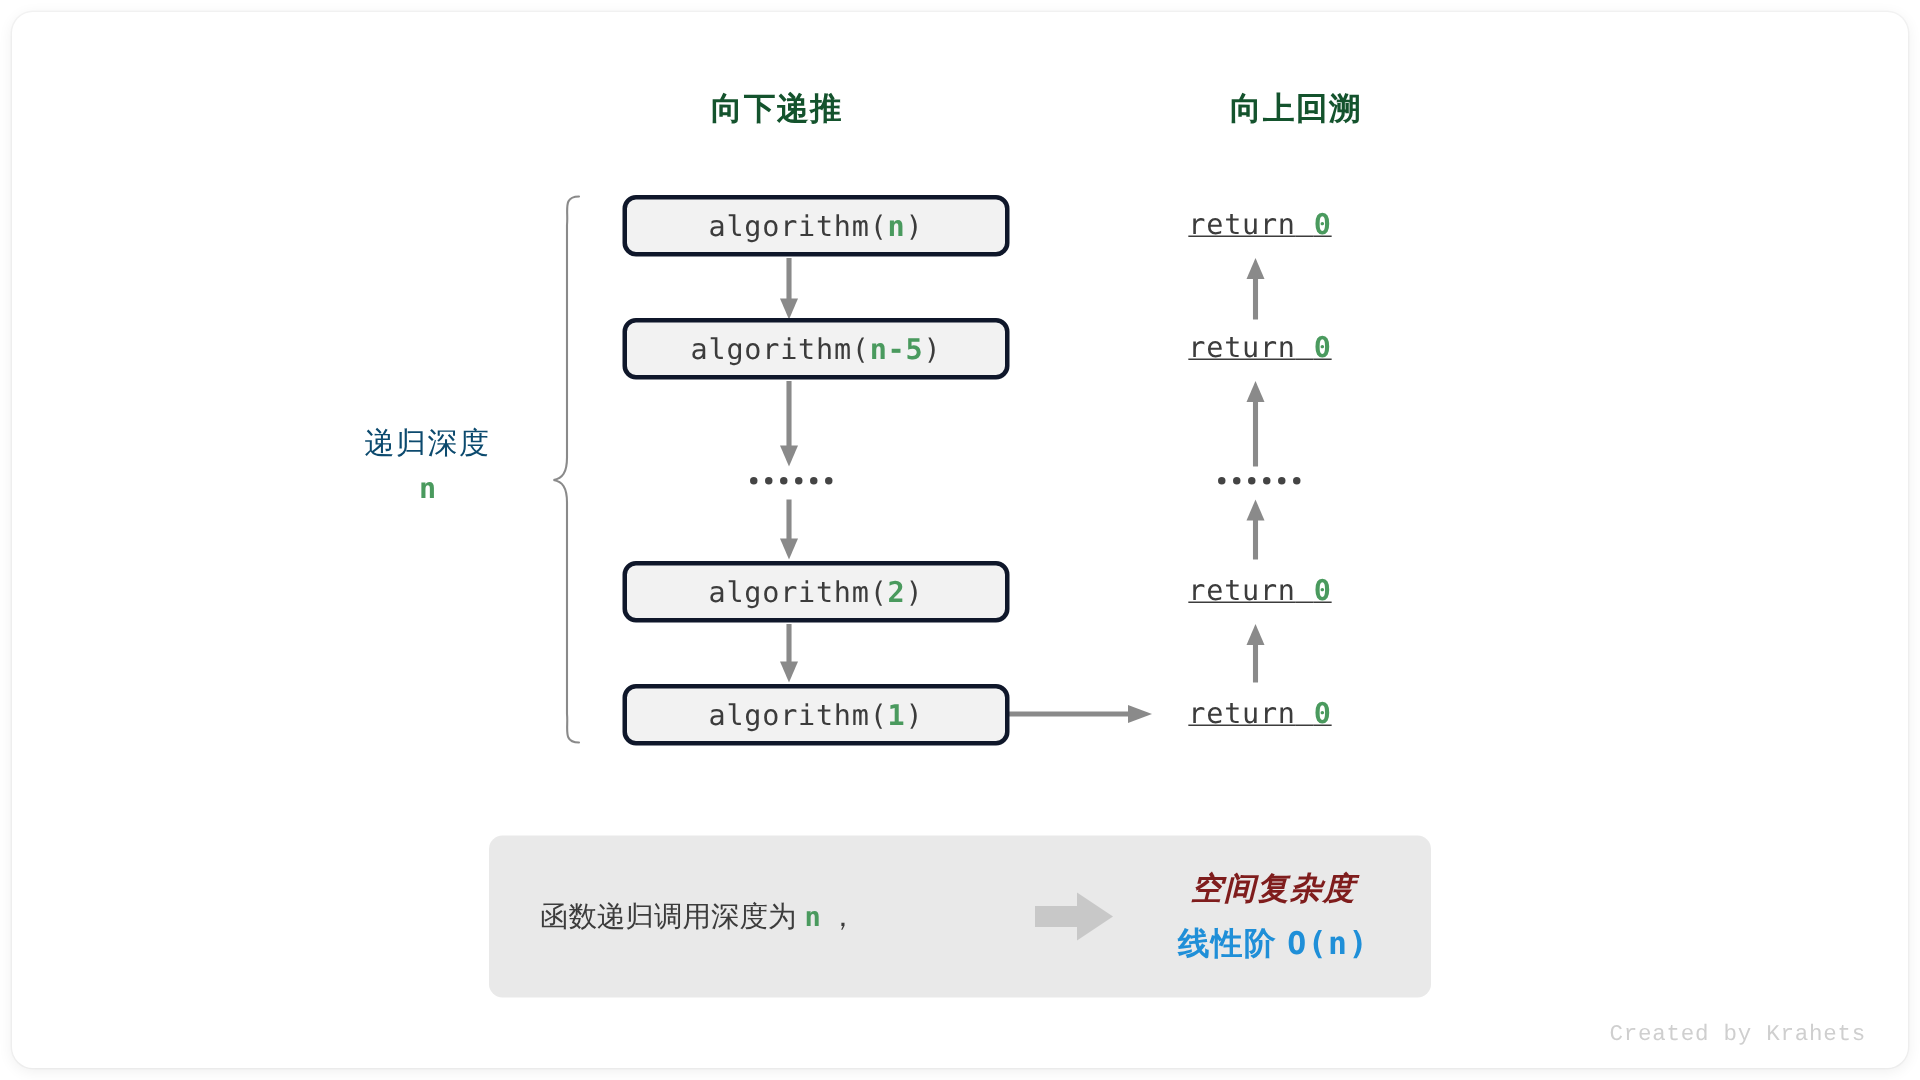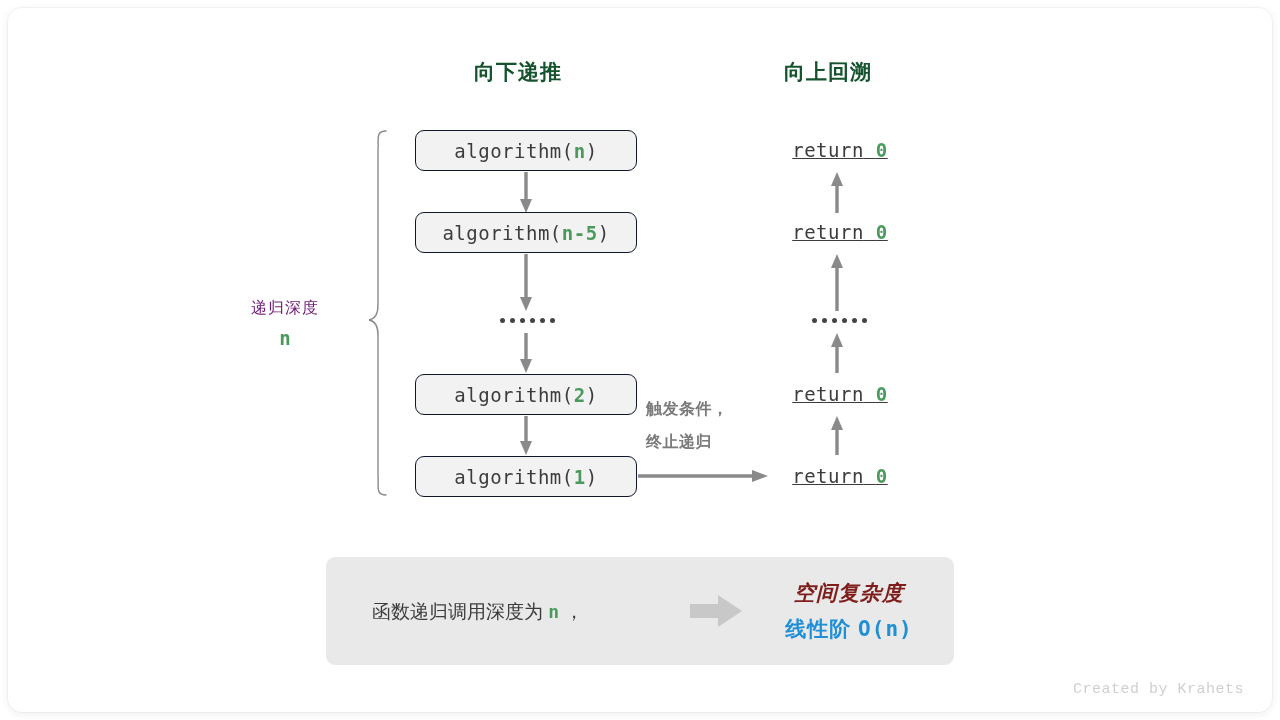--- a/index.html
+++ b/index.html
@@ -27,30 +27,30 @@
   
   .col-header {
     position: absolute;
     font-size: 21px;
     font-weight: bold;
     color: #14532d;
     letter-spacing: 1px;
     white-space: nowrap;
   }
   #header-down { left: 474px; top: 58px; }
-  #header-up   { left: 784px; top: 58px; }
+  #header-up   { left: 820px; top: 58px; }
 
   
   .call-box {
     position: absolute;
     left: 415px;
-    width: 222px;
+    width: 258px;
     height: 41px;
     background: #f2f2f2;
-    border: 1px solid #0f172a;
+    border: 3px solid #0f172a;
     border-radius: 9px;
     display: flex;
     align-items: center;
     justify-content: center;
     font-family: "DejaVu Sans Mono", "Liberation Mono", monospace;
     font-size: 19px;
     color: #3c3c3c;
     letter-spacing: 0.5px;
   }
   .call-box .arg { color: #4a9a5e; font-weight: bold; }
@@ -95,25 +95,24 @@
   }
 
   
   #depth-label {
     position: absolute;
     left: 200px; top: 281px;
     width: 170px;
     text-align: center;
   }
   #depth-label .depth-title {
-    font-size: 16px;
-    color: #701a75;
+    font-size: 20px;
+    color: #0c4a6e;
     line-height: 30px;
     letter-spacing: 1px;
-    margin-top: 12px;
   }
   #depth-label .depth-value {
     font-family: "DejaVu Sans Mono", "Liberation Mono", monospace;
     font-size: 19px;
     font-weight: bold;
     color: #4a9a5e;
     line-height: 30px;
   }
 
   
@@ -133,21 +132,21 @@
     position: absolute;
     left: 326px; top: 557px;
     width: 628px; height: 108px;
     background: #e9e9e9;
     border-radius: 9px;
     display: flex;
     align-items: center;
   }
   #summary-left {
     width: 348px;
-    padding-left: 46px;
+    padding-left: 34px;
     font-size: 19px;
     color: #3c3c3c;
     line-height: 35px;
     white-space: nowrap;
   }
   #summary-left .mono {
     font-family: "DejaVu Sans Mono", "Liberation Mono", monospace;
     font-size: 18px;
   }
   #summary-left .hl {
@@ -308,24 +307,20 @@
   </div>
   <div class="return-label" style="top:383px">
     <span>return</span>
     <span class="zero">0</span>
   </div>
   <div class="return-label" style="top:465px">
     <span>return</span>
     <span class="zero">0</span>
   </div>
 
-  <div id="terminate-note">
-    <div>触发条件，</div>
-    <div>终止递归</div>
-  </div>
 
   <div id="summary-panel">
     <div id="summary-left">
       <div>
         <span>函数递归调用深度为</span>
         <span class="hl">n</span>
         <span>，</span>
       </div>
     </div>
     <div id="summary-arrow">

